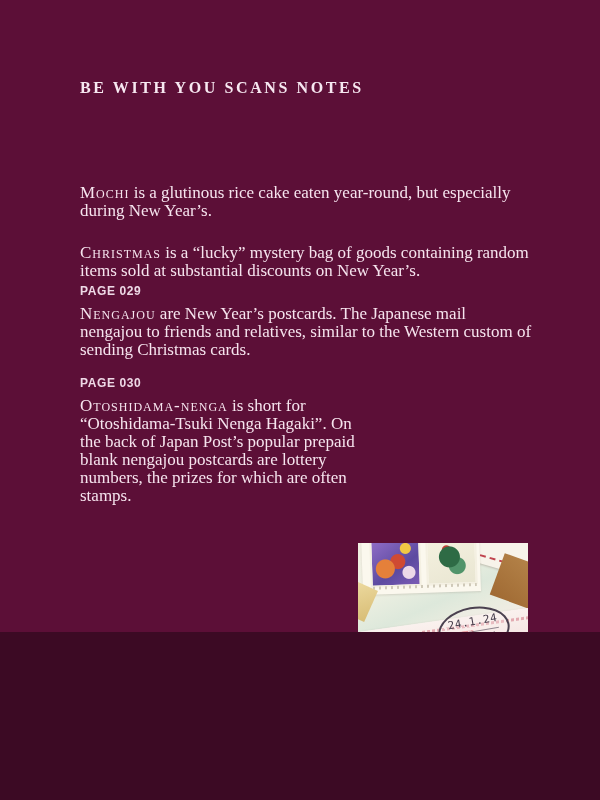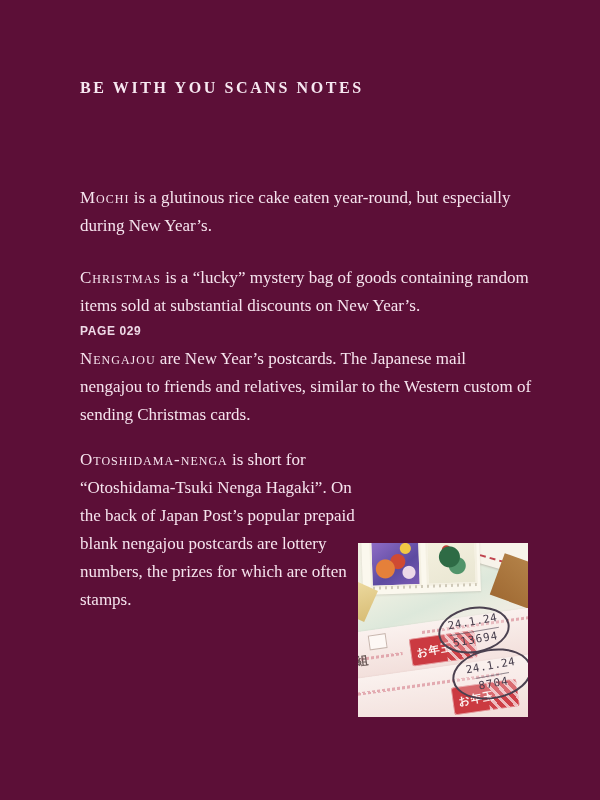--- a/index.html
+++ b/index.html
@@ -1,18 +1,18 @@
 <!DOCTYPE html>
 <html><head>
 <meta charset="utf-8">
 <style>
   html,body { margin:0; padding:0; background:#3c0a24; }
   .page {
     position:relative;
-    width:600px; height:800px;
+    width:600px; height:632px;
     margin:0 auto;
     background:#5c0f37;
     overflow:hidden;
     font-family:"Liberation Serif", serif;
   }
   .content { padding:0 68px 0 80px; }
   h1.title {
     margin:0; padding-top:78px;
     font-family:"Liberation Serif", serif;
     font-size:16px; line-height:20px;
@@ -27,21 +27,21 @@
   .page-label {
     font-family:"Liberation Sans", sans-serif;
     font-size:12px; line-height:14px;
     font-weight:700;
     letter-spacing:.6px;
     color:#eed9e6;
   }
   p.entry {
     margin:7px 0 0;
     max-width:452px;
-    font-size:17px; line-height:28px;
+    font-size:17px; line-height:18px;
     color:#f6e4ee;
   }
   p.entry + p.entry { margin-top:24px; }
   .note-section.narrow p.entry { max-width:278px; }
   .term {
     font-variant:small-caps;
     letter-spacing:1px;
     font-weight:400;
   }
 
@@ -176,20 +176,21 @@
     <div id="notes">
         <section class="note-section s0">
           <p class="entry"><span class="term">Mochi</span> is a glutinous rice cake eaten year-round, but especially during New Year’s.</p>
           <p class="entry"><span class="term">Christmas</span> is a “lucky” mystery bag of goods containing random items sold at substantial discounts on New Year’s.</p>
         </section>
         <section class="note-section s1">
           <div class="page-label">PAGE 029</div>
           <p class="entry"><span class="term">Nengajou</span> are New Year’s postcards. The Japanese mail nengajou to friends and relatives, similar to the Western custom of sending Christmas cards.</p>
         </section>
         <section class="note-section s2 narrow">
+          <div class="page-label">PAGE 030</div>
           <p class="entry"><span class="term">Otoshidama-nenga</span> is short for “Otoshidama-Tsuki Nenga Hagaki”. On the back of Japan Post’s popular prepaid blank nengajou postcards are lottery numbers, the prizes for which are often stamps.</p>
         </section>
       </div>
   </div>
 
   <div class="photo">
     <div class="card-tr">
       <div class="red-dashes"></div>
     </div>
     <div class="wood-tr"></div>

